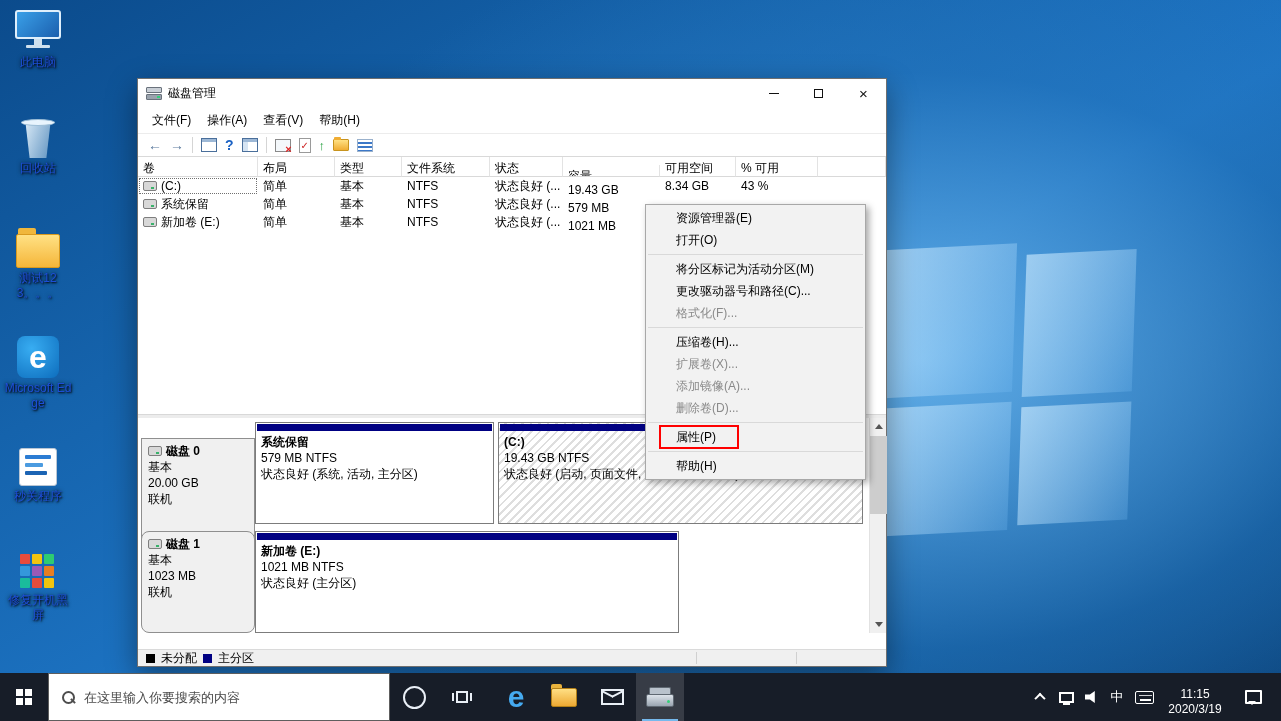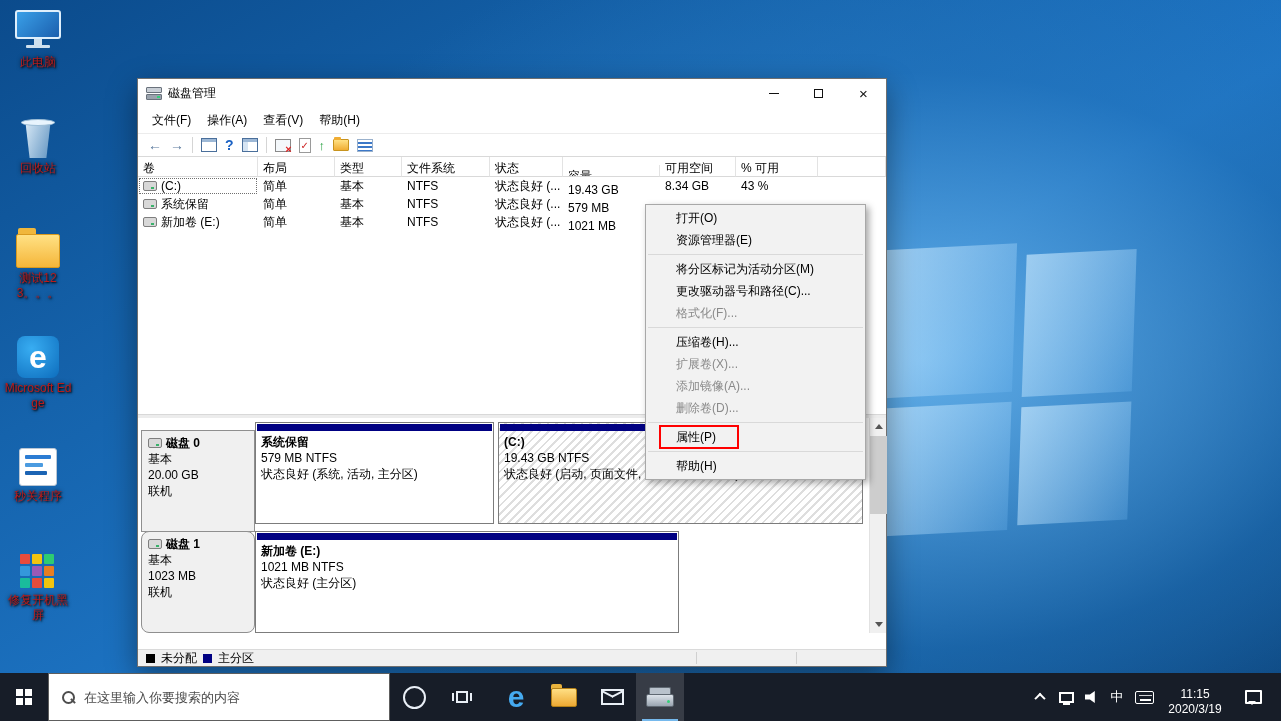--- a/index.html
+++ b/index.html
@@ -15,21 +15,21 @@
       linear-gradient(150deg,#0b4b8c 0%,#1563ac 30%,#1d74c4 55%,#0f5596 82%,#0a4076 100%); }
   .wp-window { position:absolute; left:874px; top:244px; width:262px; height:292px; transform:skewY(-3deg) skewX(-2deg); }
   .wp-pane { position:absolute; background:linear-gradient(115deg, rgba(205,235,255,.65), rgba(120,190,245,.25)); }
   .wp-p1 { left:0; top:0; width:138px; height:148px; }
   .wp-p2 { left:148px; top:12px; width:110px; height:142px; }
   .wp-p3 { left:0; top:158px; width:138px; height:128px; }
   .wp-p4 { left:148px; top:164px; width:110px; height:118px; }
 
   
   .dicon { position:absolute; left:2px; width:72px; display:flex; flex-direction:column; align-items:center; z-index:1; cursor:default; }
-  .dicon .lbl { margin-top:3px; font-size:12px; color:#b91c1c; text-align:center; line-height:1.25;
+  .dicon .lbl { margin-top:3px; font-size:12px; color:#1d4ed8; text-align:center; line-height:1.25;
     text-shadow:1px 1px 2px #000, 0 0 4px rgba(0,0,0,.75); max-width:70px; word-break:break-all; }
   .ic-pc { width:46px; height:42px; }
   .ic-pc .scr { width:46px; height:29px; border:2px solid #dfeffc; border-radius:3px; background:linear-gradient(135deg,#3aa0e8,#1b5fae); }
   .ic-pc .stand { width:8px; height:6px; background:#cfe0ee; margin:0 auto; }
   .ic-pc .base { width:24px; height:3px; background:#cfe0ee; margin:0 auto; border-radius:1px; }
   .ic-bin { width:34px; height:42px; position:relative; }
   .ic-bin .body { position:absolute; top:6px; left:2px; width:30px; height:36px;
     background:linear-gradient(110deg, rgba(235,247,255,.95), rgba(150,190,220,.55));
     clip-path:polygon(8% 0,92% 0,78% 100%,22% 100%); }
   .ic-bin .rim { position:absolute; top:3px; left:0; width:34px; height:7px; background:#e8f4fd; border-radius:50%; border:1px solid #9cbdd6; }
@@ -103,21 +103,21 @@
 
   
   .graphpane { position:relative; height:231px; background:#fff; flex:0 0 auto; }
   .disk-info { position:absolute; left:3px; width:114px; height:102px; background:#f0f0f0; border:1px solid #8f8f8f; padding:4px 6px; line-height:16px; }
   .disk-info .dname { display:flex; align-items:center; gap:4px; font-weight:bold; }
   .part { position:absolute; height:102px; border:1px solid #7c7c7c; background:#fff; overflow:hidden; }
   .part .bar { height:7px; margin:1px; background:#000082; }
   .part .ptext { padding:2px 5px; line-height:16px; white-space:nowrap; }
   .part .pname { font-weight:bold; }
   .part.selected { background:repeating-linear-gradient(135deg,#ffffff 0 4px,#dedede 4px 6px); }
-  .info0 { top:12px; } .info1 { top:113px;border-radius:8px; }
+  .info0 { top:20px; } .info1 { top:113px;border-radius:8px; }
   .p00 { top:4px; left:117px; width:239px; }
   .p01 { top:4px; left:360px; width:365px; }
   .p10 { top:113px; left:117px; width:424px; }
 
   .vscroll { position:absolute; right:0; top:0; width:17px; height:215px; background:#f0f0f0; border-left:1px solid #e2e2e2; }
   .sb-btn { position:absolute; left:0; width:17px; height:17px; display:flex; align-items:center; justify-content:center; }
   .sb-up { top:0; } .sb-down { bottom:0; }
   .tri-up { width:0; height:0; border-left:4px solid transparent; border-right:4px solid transparent; border-bottom:5px solid #555; }
   .tri-down { width:0; height:0; border-left:4px solid transparent; border-right:4px solid transparent; border-top:5px solid #555; }
   .sb-thumb { position:absolute; left:0; top:18px; width:17px; height:78px; background:#cdcdcd; }
@@ -416,22 +416,22 @@
       <span class="leg-sq leg-black"></span>
       <span>未分配</span>
       <span class="leg-sq leg-navy"></span>
       <span>主分区</span>
       <span class="sb-div d1"></span>
         <span class="sb-div d2"></span>
     </div>
   </div>
 
   <div class="context-menu">
+    <div class="cm-item">资源管理器(E)</div>
     <div class="cm-item">打开(O)</div>
-    <div class="cm-item">资源管理器(E)</div>
     <div class="cm-sep"></div>
     <div class="cm-item">将分区标记为活动分区(M)</div>
     <div class="cm-item">更改驱动器号和路径(C)...</div>
     <div class="cm-item disabled">格式化(F)...</div>
     <div class="cm-sep"></div>
     <div class="cm-item">压缩卷(H)...</div>
     <div class="cm-item disabled">扩展卷(X)...</div>
     <div class="cm-item disabled">添加镜像(A)...</div>
     <div class="cm-item disabled">删除卷(D)...</div>
     <div class="cm-sep"></div>

